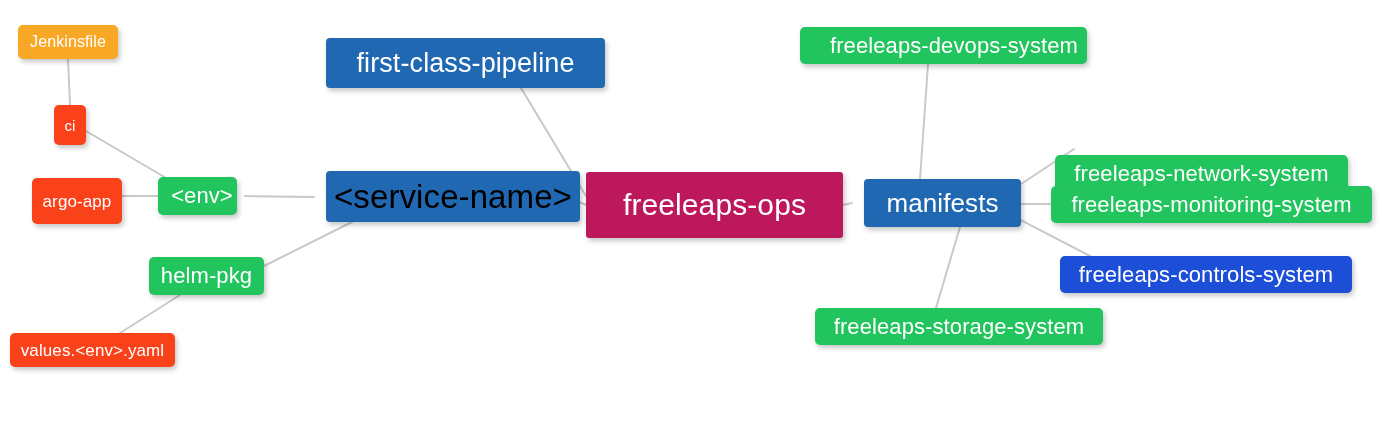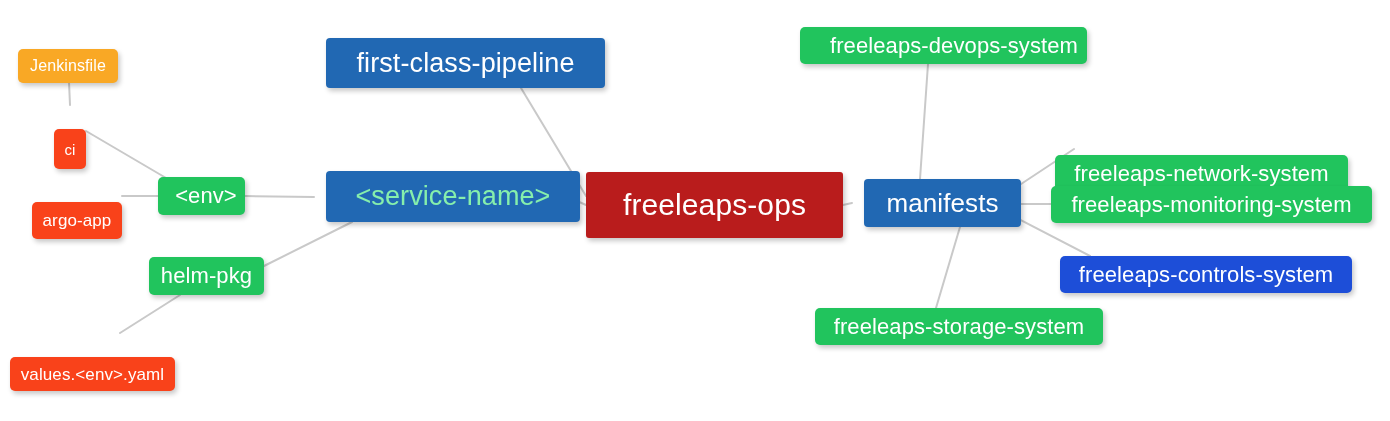--- a/index.html
+++ b/index.html
@@ -47,21 +47,20 @@
   }
   .node.lvl1 {
     border-radius: 4px;
     margin-left: 12px;
   }
   .node.lvl2 {
     border-radius: 5px;
   }
   .node.lvl3 {
     border-radius: 5px;
-    margin-top: 24px;
   }
 </style>
 </head>
 <body>
 
 <div id="canvas" style="background: rgb(255, 255, 255);">
   <svg id="edges" width="1390" height="421" viewBox="0 0 1390 421" xmlns="http://www.w3.org/2000/svg">
       <line x1="586" y1="196" x2="521" y2="88" stroke="#c9c9c9" stroke-width="2" stroke-linecap="round"></line>
       <line x1="586" y1="205" x2="568" y2="197" stroke="#c9c9c9" stroke-width="2" stroke-linecap="round"></line>
       <line x1="843" y1="205" x2="852" y2="203" stroke="#c9c9c9" stroke-width="2" stroke-linecap="round"></line>
@@ -71,28 +70,28 @@
       <line x1="158" y1="196" x2="122" y2="196" stroke="#c9c9c9" stroke-width="2" stroke-linecap="round"></line>
       <line x1="70" y1="105" x2="68" y2="59" stroke="#c9c9c9" stroke-width="2" stroke-linecap="round"></line>
       <line x1="180" y1="295" x2="120" y2="333" stroke="#c9c9c9" stroke-width="2" stroke-linecap="round"></line>
       <line x1="920" y1="179" x2="928" y2="64" stroke="#c9c9c9" stroke-width="2" stroke-linecap="round"></line>
       <line x1="1009" y1="192" x2="1074" y2="149" stroke="#c9c9c9" stroke-width="2" stroke-linecap="round"></line>
       <line x1="1009" y1="204" x2="1051" y2="204" stroke="#c9c9c9" stroke-width="2" stroke-linecap="round"></line>
       <line x1="1009" y1="214" x2="1090" y2="256" stroke="#c9c9c9" stroke-width="2" stroke-linecap="round"></line>
       <line x1="960" y1="227" x2="936" y2="308" stroke="#c9c9c9" stroke-width="2" stroke-linecap="round"></line>
     </svg>
   <div id="nodes">
-      <div class="node root" style="left: 586px; top: 172px; width: 257px; height: 66px; background: #b91c1c; color: rgb(255, 255, 255); font-size: 30px;">freeleaps-ops</div>
+      <div class="node root" style="left: 586px; top: 172px; width: 257px; height: 66px; background: #be185d; color: rgb(255, 255, 255); font-size: 30px;">freeleaps-ops</div>
       <div class="node lvl1" style="left: 314px; top: 38px; width: 279px; height: 50px; background: rgb(33, 104, 179); color: rgb(255, 255, 255); font-size: 27px;">first-class-pipeline</div>
-      <div class="node lvl1" style="left: 314px; top: 171px; width: 254px; height: 51px; background: rgb(33, 104, 179); color: #86efac; font-size: 27px;">&lt;service-name&gt;</div>
+      <div class="node lvl1" style="left: 314px; top: 171px; width: 254px; height: 51px; background: rgb(33, 104, 179); color: #000000; font-size: 33px;">&lt;service-name&gt;</div>
       <div class="node lvl1" style="left: 852px; top: 179px; width: 157px; height: 48px; background: rgb(33, 104, 179); color: rgb(255, 255, 255); font-size: 26px;">manifests</div>
-      <div class="node lvl2" style="left: 158px; top: 177px; width: 87px; height: 38px; background: rgb(33, 196, 93); color: rgb(255, 255, 255); font-size: 22px; padding-left: 9px;">&lt;env&gt;</div>
+      <div class="node lvl2" style="left: 158px; top: 177px; width: 79px; height: 38px; background: rgb(33, 196, 93); color: rgb(255, 255, 255); font-size: 22px; padding-left: 9px;">&lt;env&gt;</div>
       <div class="node lvl2" style="left: 149px; top: 257px; width: 115px; height: 38px; background: rgb(33, 196, 93); color: rgb(255, 255, 255); font-size: 22px;">helm-pkg</div>
       <div class="node lvl3" style="left: 54px; top: 105px; width: 32px; height: 40px; background: rgb(249, 66, 26); color: rgb(255, 255, 255); font-size: 15px;">ci</div>
-      <div class="node lvl3" style="left: 32px; top: 178px; width: 90px; height: 37px; background: rgb(249, 66, 26); color: rgb(255, 255, 255); font-size: 17px;">argo-app</div>
+      <div class="node lvl3" style="left: 32px; top: 178px; width: 90px; height: 46px; background: rgb(249, 66, 26); color: rgb(255, 255, 255); font-size: 17px;">argo-app</div>
       <div class="node lvl3" style="left: 10px; top: 333px; width: 165px; height: 34px; background: rgb(249, 66, 26); color: rgb(255, 255, 255); font-size: 17px;">values.&lt;env&gt;.yaml</div>
       <div class="node lvl3" style="left: 18px; top: 25px; width: 100px; height: 34px; background: rgb(249, 168, 37); color: rgb(255, 255, 255); font-size: 16px;">Jenkinsfile</div>
       <div class="node lvl2" style="left: 800px; top: 27px; width: 287px; height: 37px; background: rgb(33, 196, 93); color: rgb(255, 255, 255); font-size: 22px; padding-left: 21px;">freeleaps-devops-system</div>
       <div class="node lvl2" style="left: 1055px; top: 111px; width: 293px; height: 38px; background: rgb(33, 196, 93); color: rgb(255, 255, 255); font-size: 22px; margin-top: 44px;">freeleaps-network-system</div>
       <div class="node lvl2" style="left: 1051px; top: 186px; width: 321px; height: 37px; background: rgb(33, 196, 93); color: rgb(255, 255, 255); font-size: 22px;">freeleaps-monitoring-system</div>
       <div class="node lvl2" style="left: 1060px; top: 256px; width: 292px; height: 37px; background: #1d4ed8; color: rgb(255, 255, 255); font-size: 22px;">freeleaps-controls-system</div>
       <div class="node lvl2" style="left: 815px; top: 308px; width: 288px; height: 37px; background: rgb(33, 196, 93); color: rgb(255, 255, 255); font-size: 22px;">freeleaps-storage-system</div>
     </div>
 </div>
 

